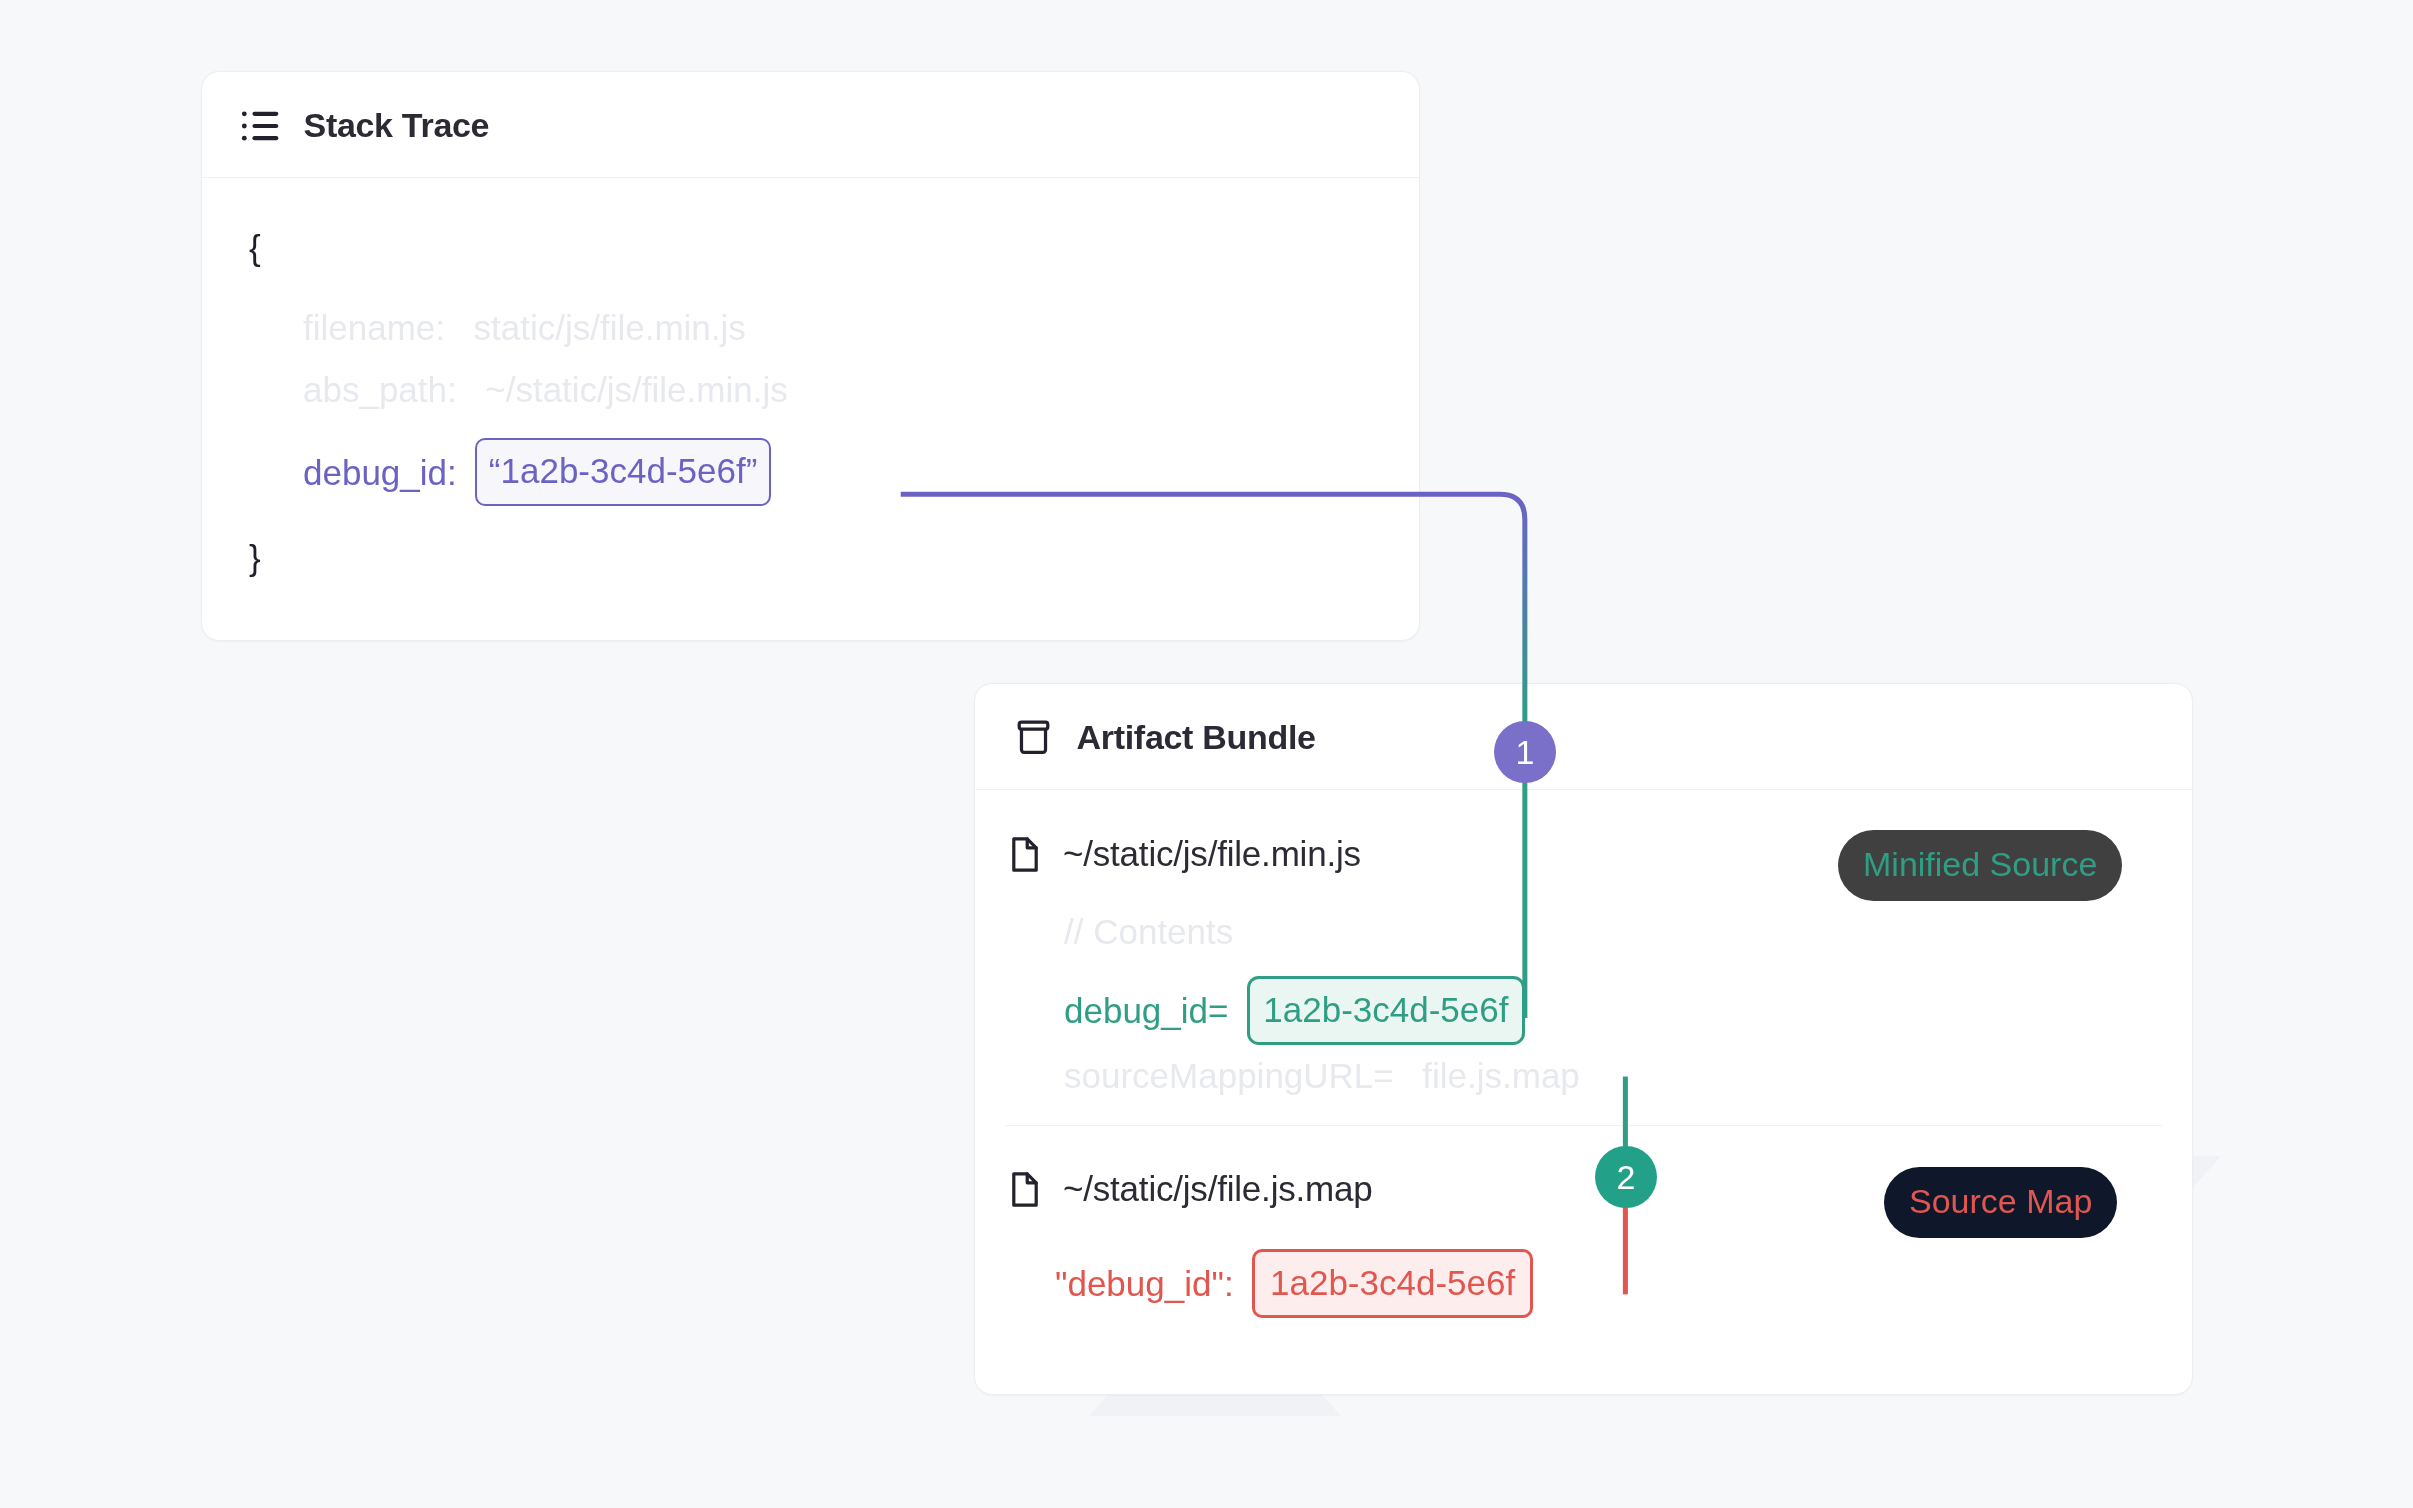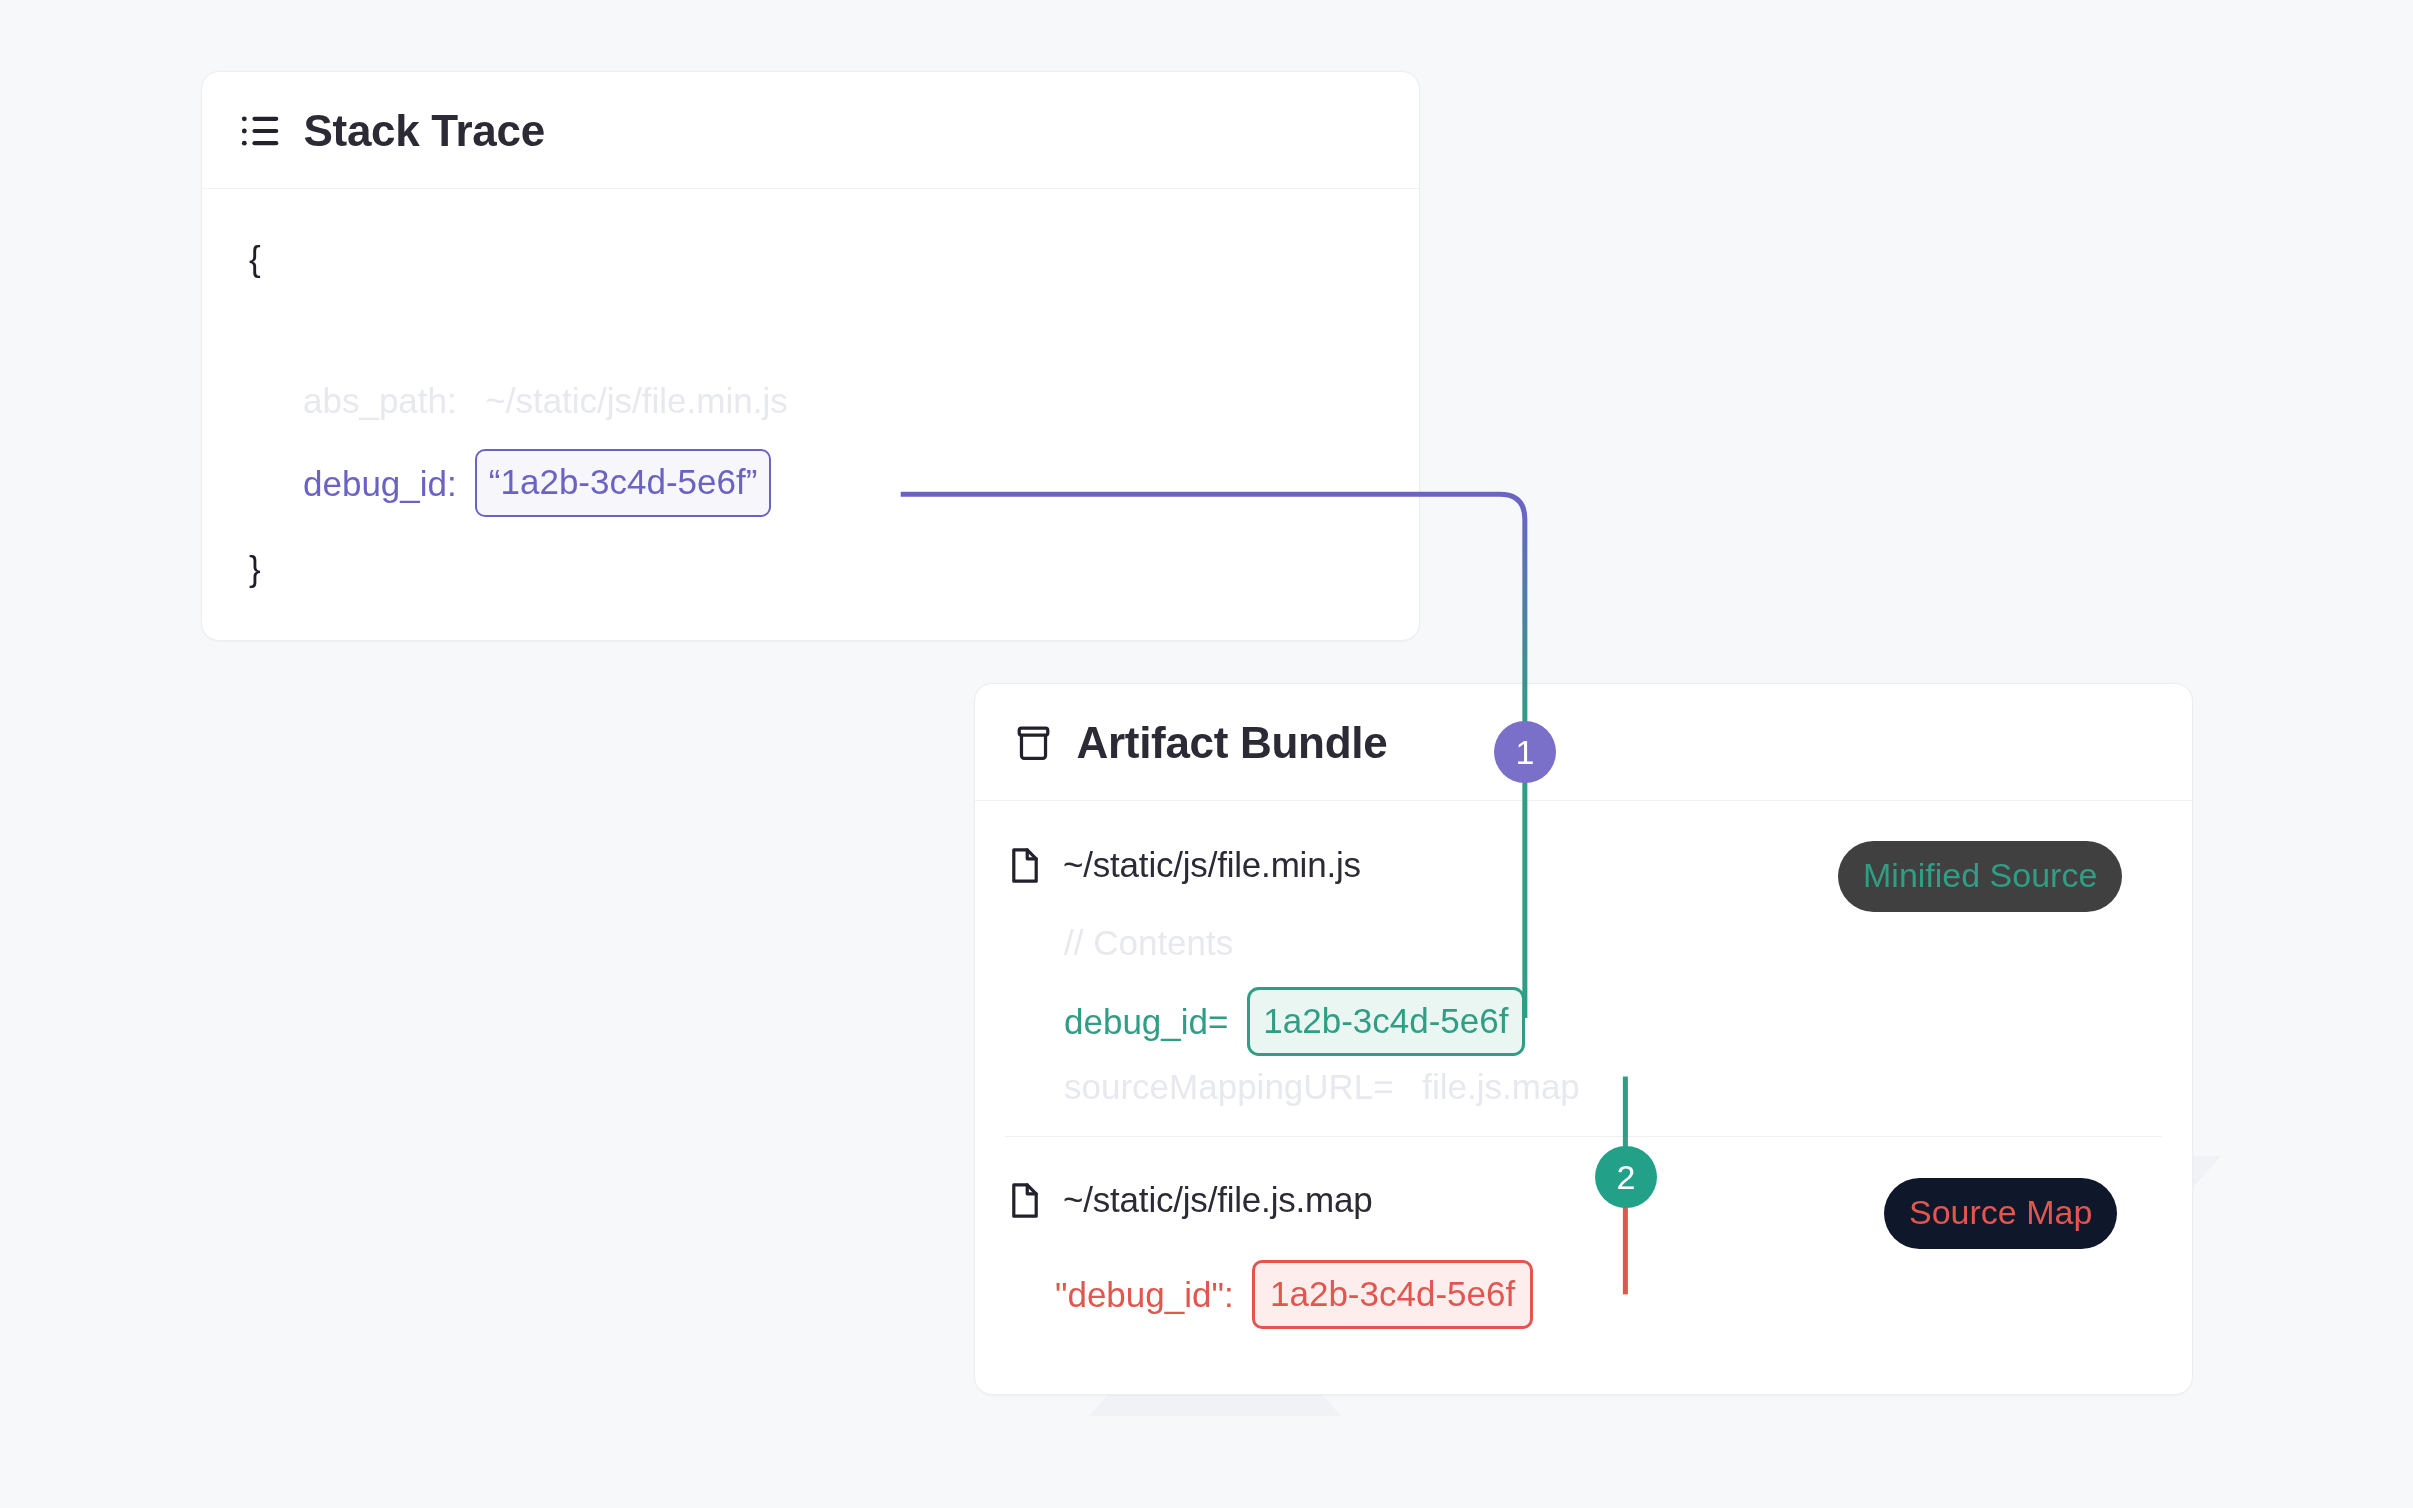--- a/index.html
+++ b/index.html
@@ -43,21 +43,21 @@
     overflow: hidden;
   }
   .card-head {
     display: flex;
     align-items: center;
     gap: 23.5px;
     padding: 34px 39px 32px 39px;
     border-bottom: 0.8px solid #eff1f4;
   }
   .card-title {
-    font-size: 44px;
+    font-size: 34px;
     font-weight: 700;
     color: #2b2a35;
     letter-spacing: -0.3px;
   }
   .card-body { position: relative; }
 
   
   #stack-trace-card { left: 201px; top: 71px; width: 1219px; height: 570px; }
 
   .code-line {
@@ -192,20 +192,24 @@
       <span class="card-title">Stack Trace</span>
     </div>
 
     <div class="card-body" style="height:436px;">
 
 
       <div class="row" style="left:47px; top:52px;">
         <span class="code-line brace">{</span>
       </div>
 
+      <div class="row" style="left:101px; top:132px;">
+        <span class="code-line muted">filename:</span>
+        <span class="code-line muted" style="padding-left:28.5px;">static/js/file.min.js</span>
+      </div>
 
       <div class="row" style="left:101px; top:194px;">
         <span class="code-line muted">abs_path:</span>
         <span class="code-line muted" style="padding-left:28.5px;">~/static/js/file.min.js</span>
       </div>
 
       <div class="row" style="left:101px; top:260px;">
         <span class="code-line purple">debug_id:</span>
         <span class="chip purple-chip" style="margin-left:18.4px;">“1a2b-3c4d-5e6f”</span>
       </div>

